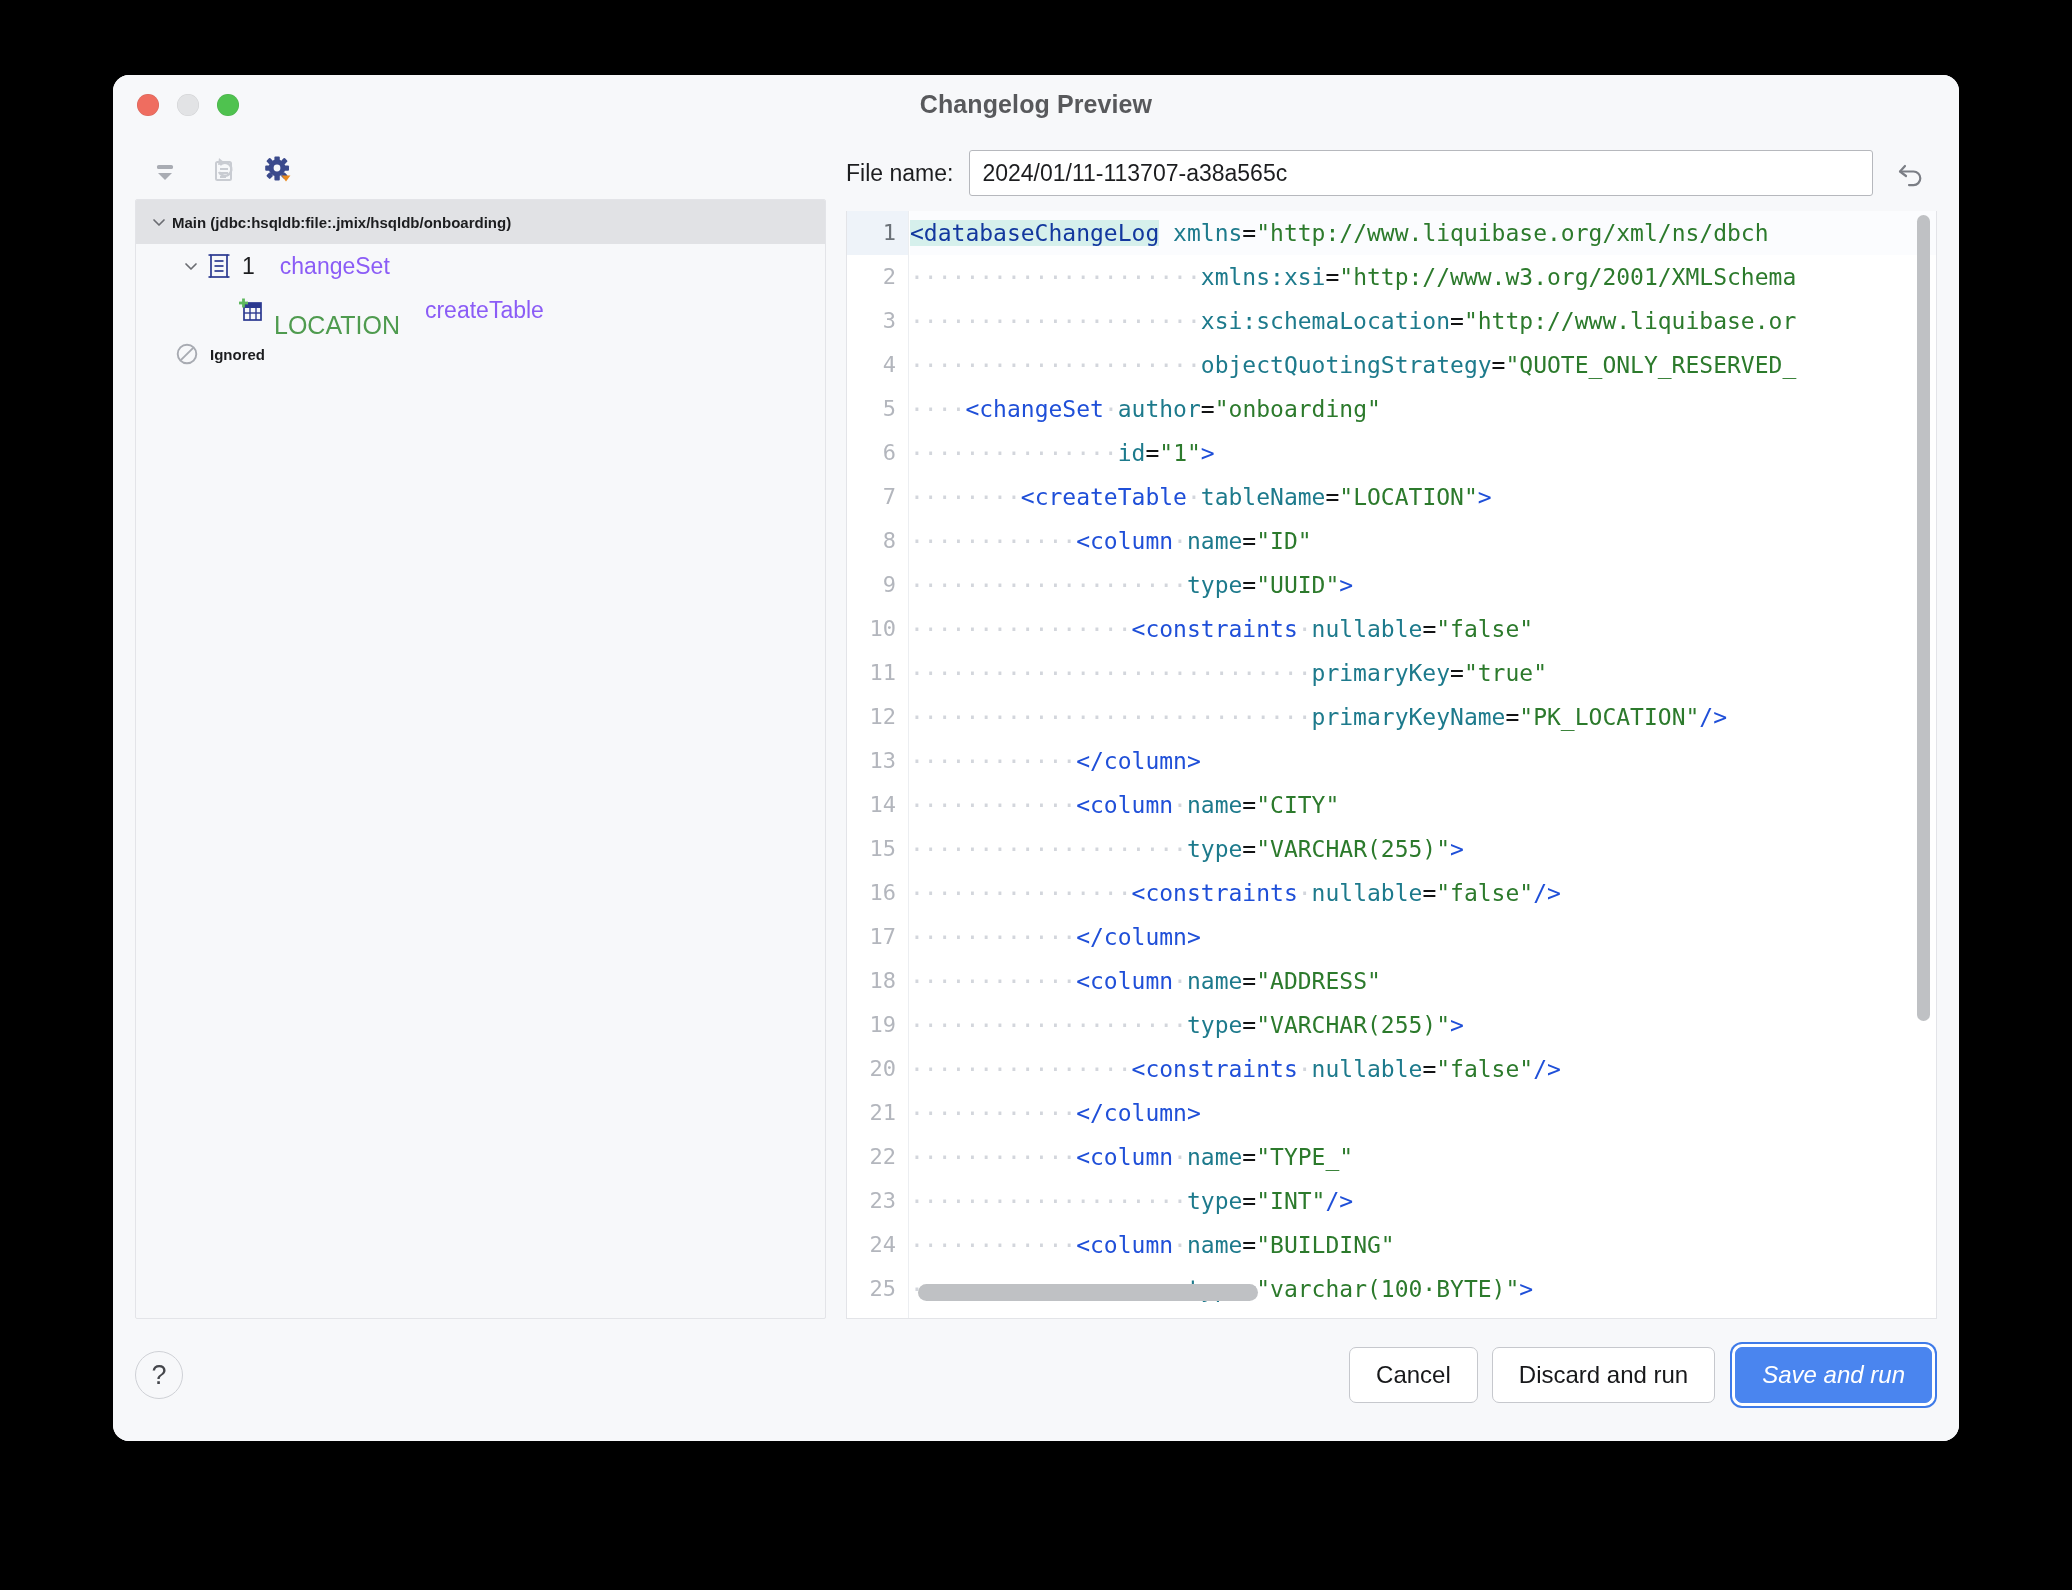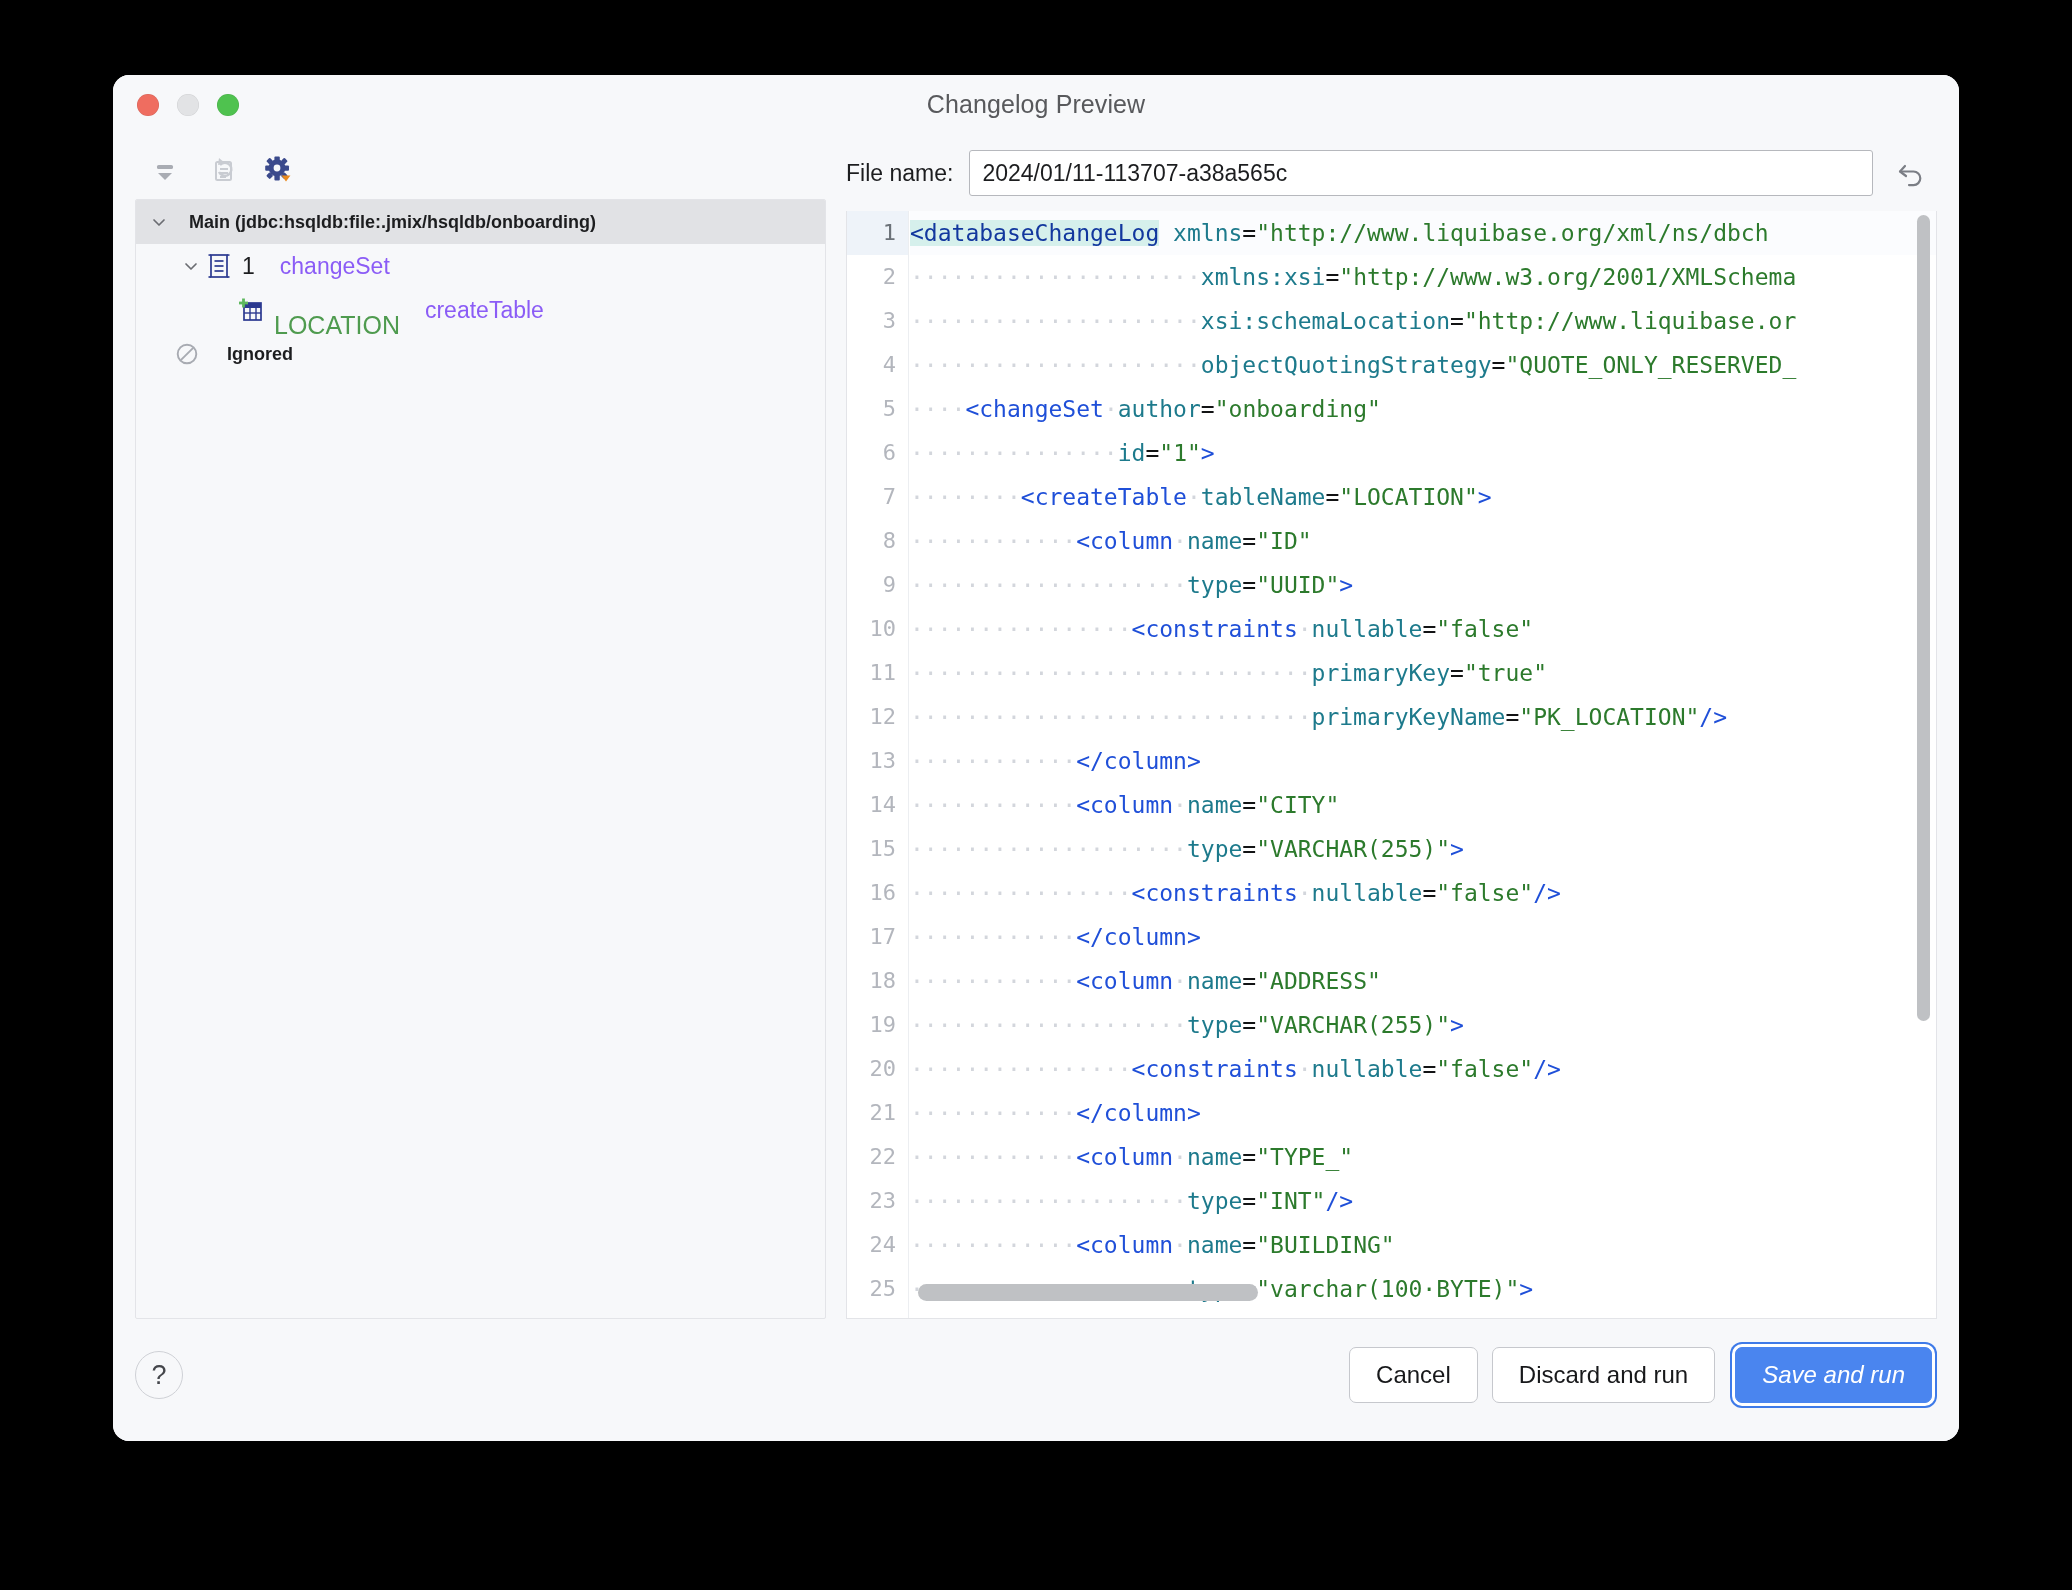--- a/index.html
+++ b/index.html
@@ -47,21 +47,21 @@
   .light.close  { background: #ef6d60; box-shadow: inset 0 0 0 0.5px rgba(0,0,0,0.10); }
   .light.min    { background: #e2e3e5; box-shadow: inset 0 0 0 0.5px rgba(0,0,0,0.08); }
   .light.max    { background: #4fc24f; box-shadow: inset 0 0 0 0.5px rgba(0,0,0,0.10); }
 
   #window-title {
     position: absolute;
     left: 0; right: 0;
     top: 15px;
     text-align: center;
     font-size: 25px;
-    font-weight: normal;
+    font-weight: bold;
     color: #58595c;
     letter-spacing: 0.1px;
   }
 
   
   #content {
     position: absolute;
     left: 0;
     top: 62px;
     width: 100%;
@@ -120,24 +120,23 @@
     font-size: 17px;
     flex: 0 0 auto;
   }
   .node-icon {
     width: 30px; height: 26px;
     display: flex; align-items: center; justify-content: center;
     flex: 0 0 auto;
     margin-right: 8px;
   }
   .node-label {
-    font-size: 18px;
+    font-size: 15px;
     color: #1c1d1f;
     white-space: nowrap;
-    margin-left: 17px;
   }
   .node-label.bold { font-weight: bold; }
   .node-sub {
     font-size: 23px;
     color: #8b5cf6;
     white-space: nowrap;
     margin-left: 25px;
   }
   .node-count {
     font-size: 23px;

